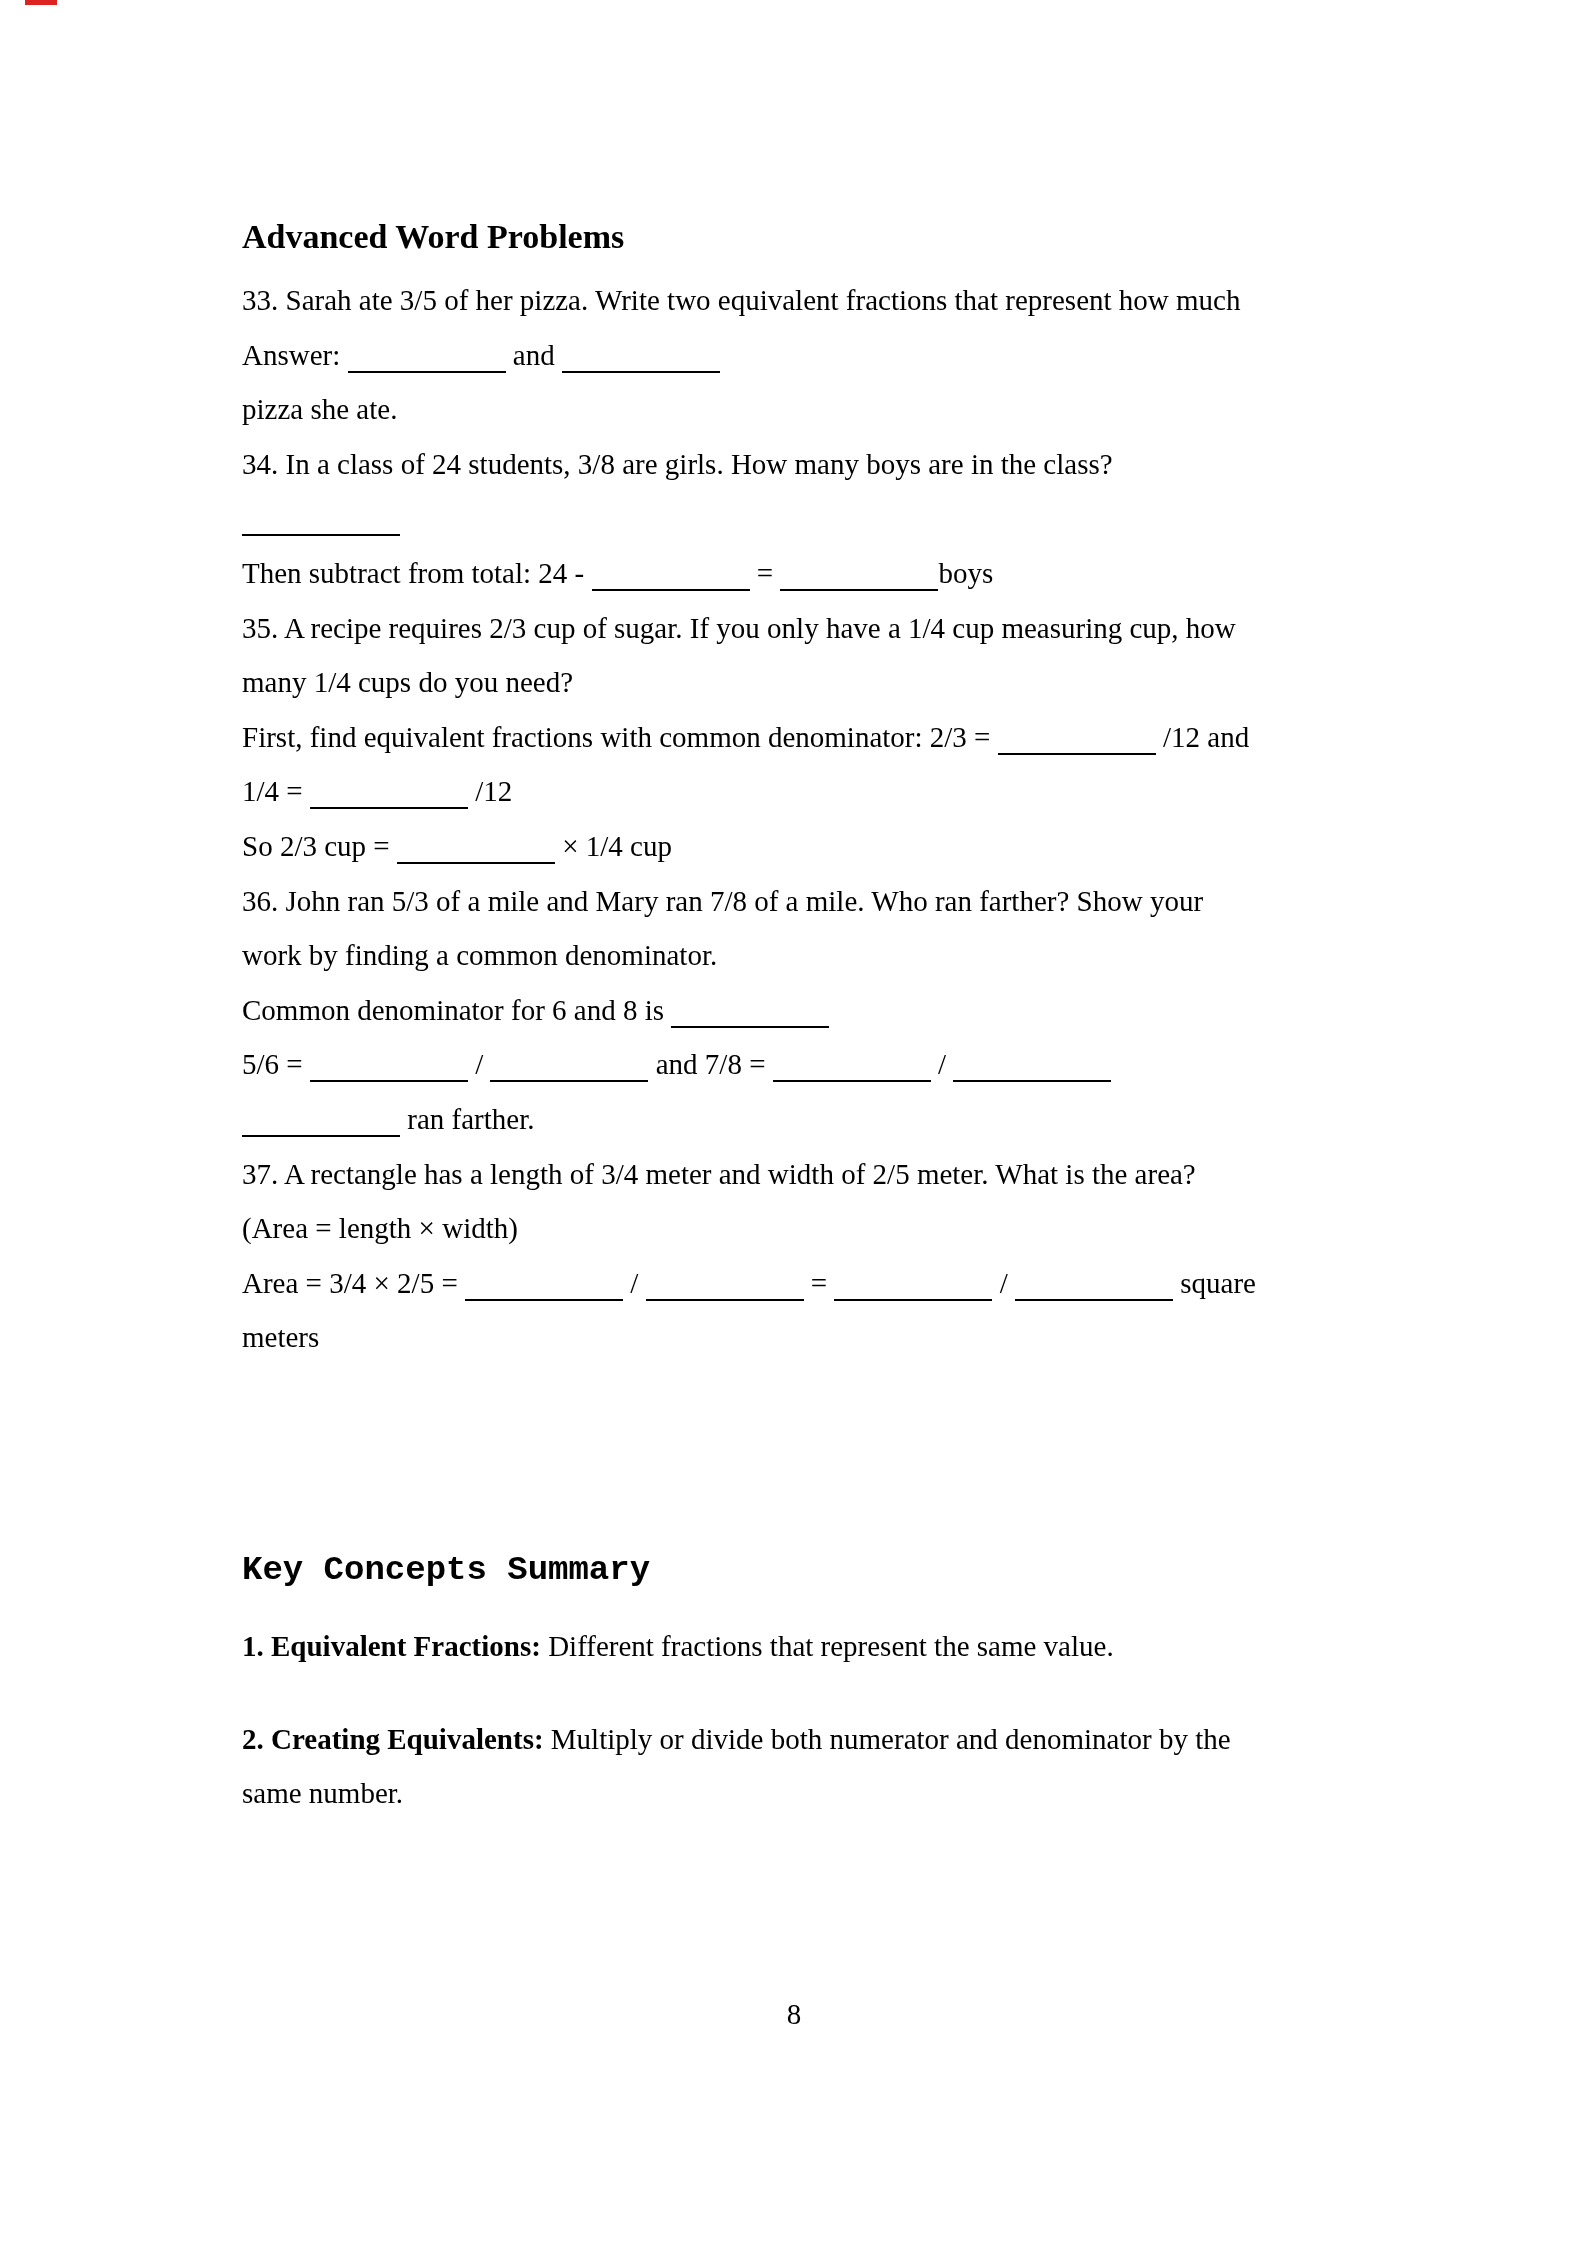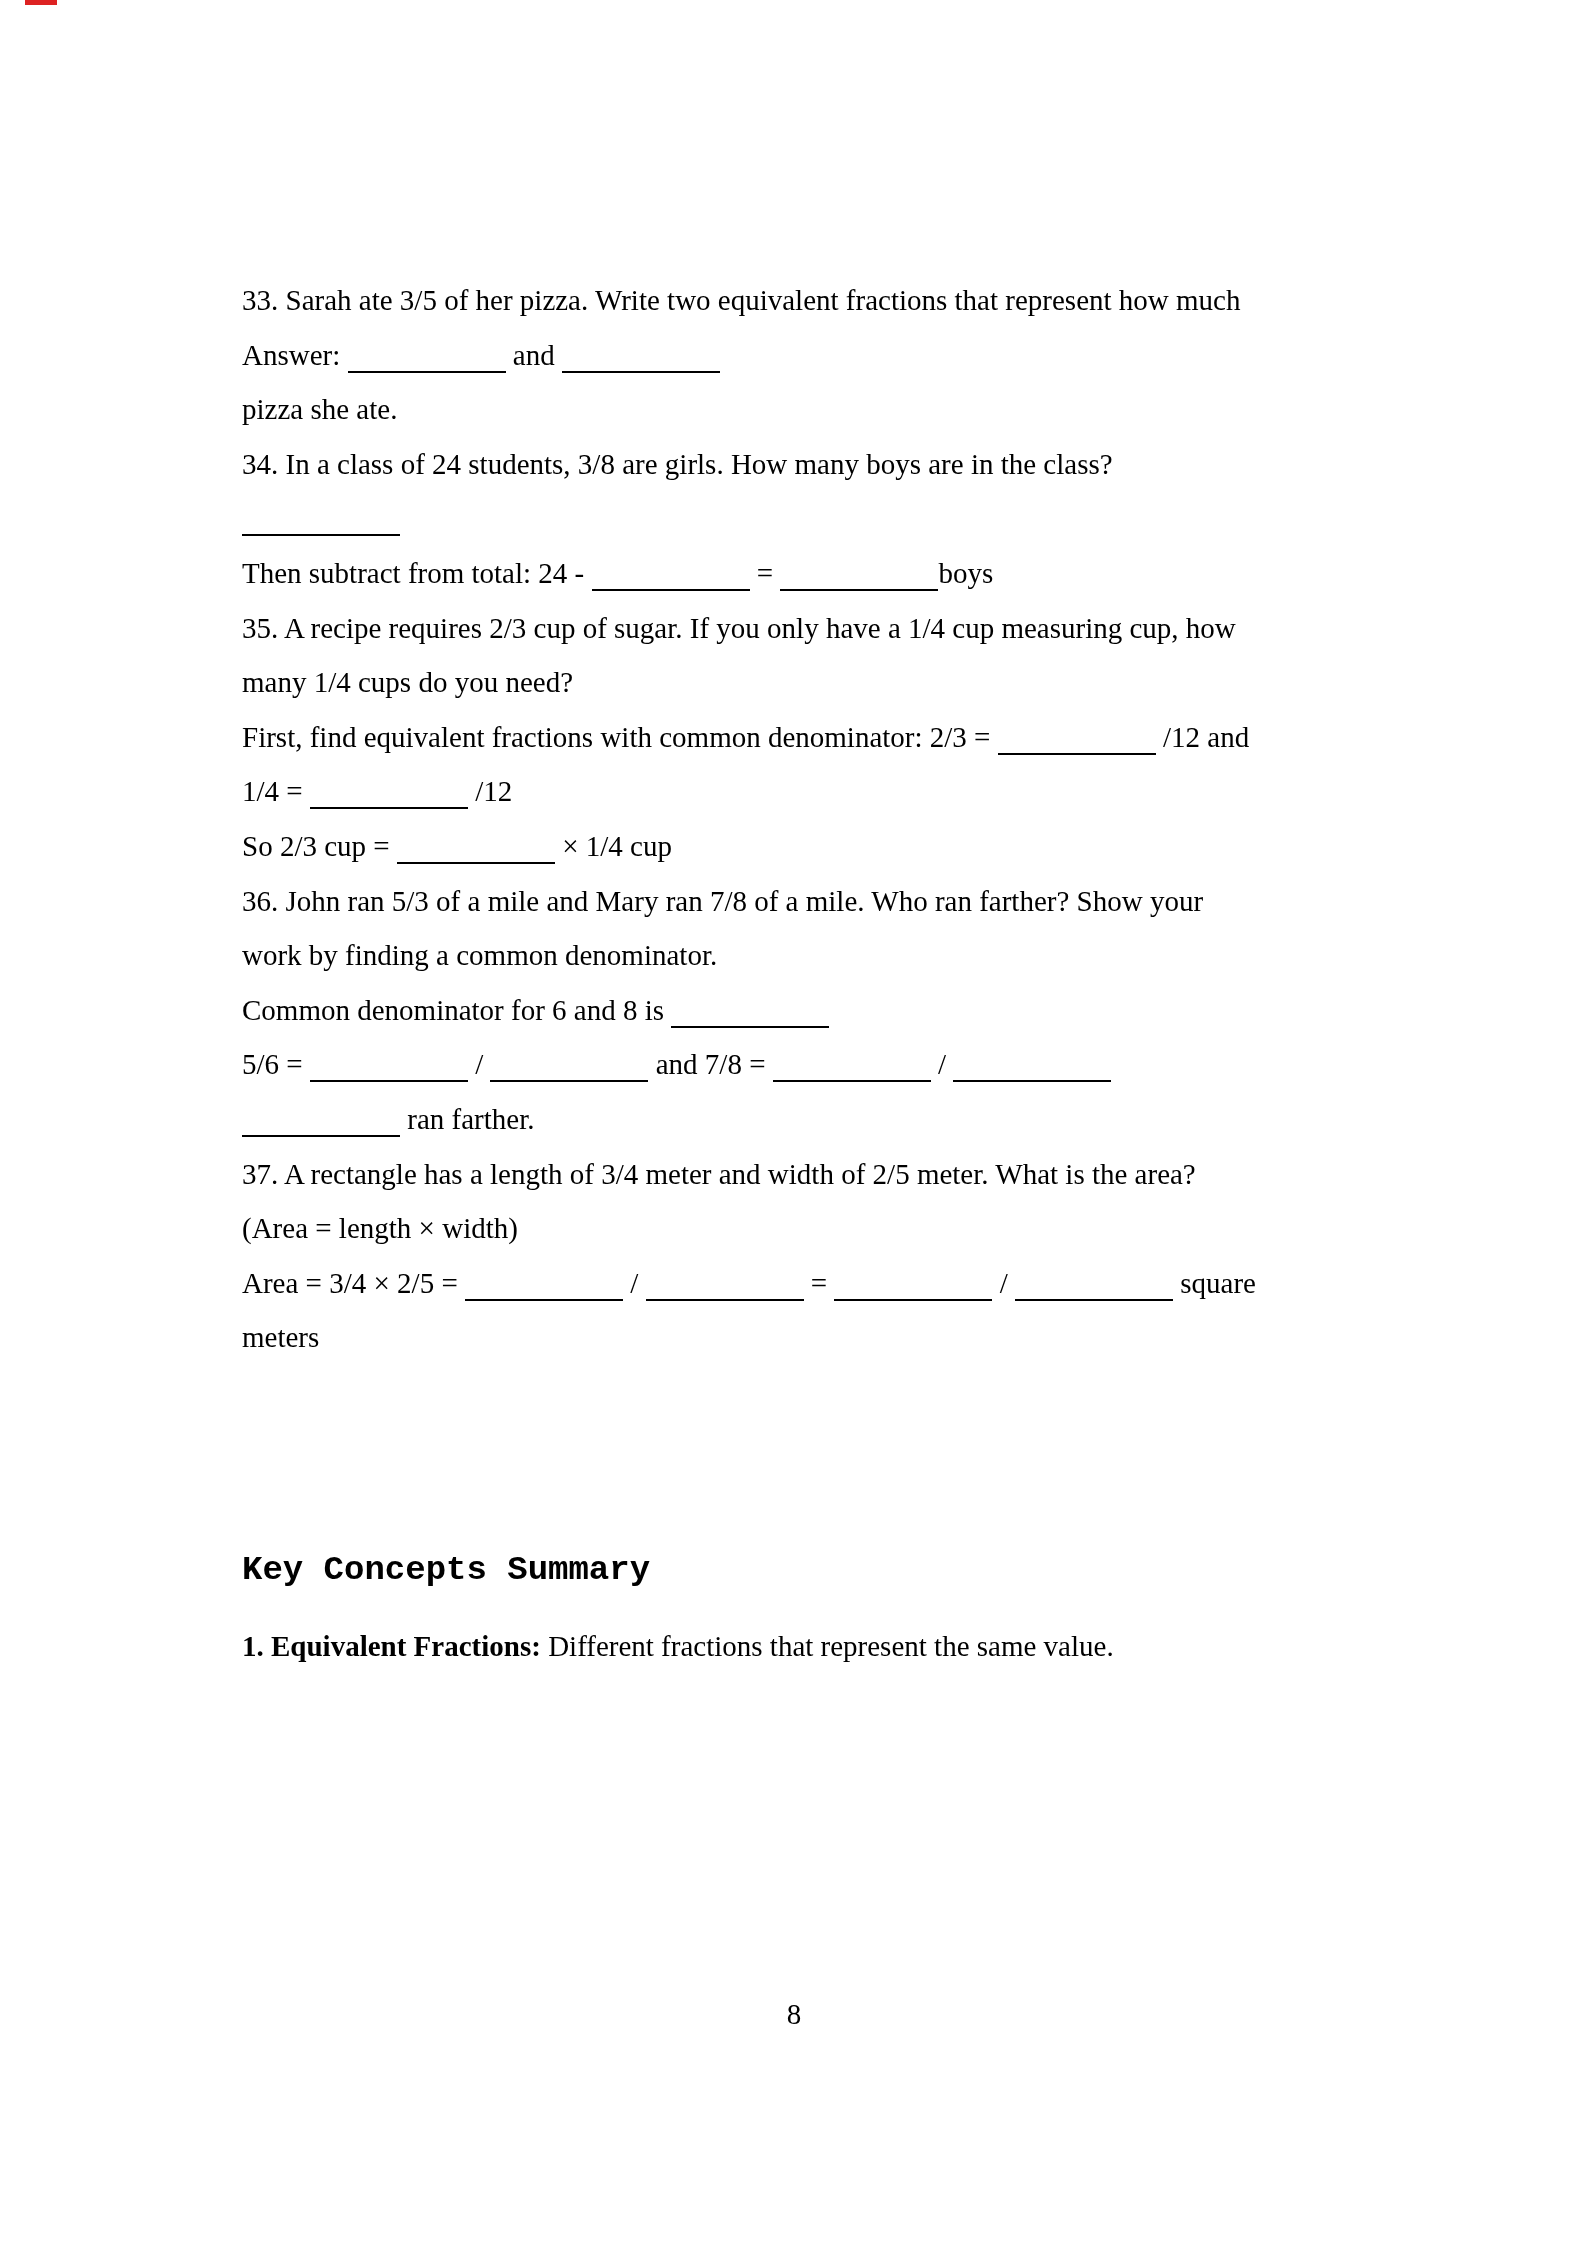--- a/index.html
+++ b/index.html
@@ -68,20 +68,21 @@
     line-height: 29px;
   }
 </style>
 </head>
 <body>
 
 <div class="page">
 
   <div class="abs artifact" id="artifact" style="background: rgb(221, 34, 34);"></div>
 
+  <h1 class="abs sec-title" id="s1-title">Advanced Word Problems</h1>
 
   <div class="abs body-text" id="s1-lines">
       <div class="line"><span>33. Sarah ate 3/5 of her pizza. Write two equivalent fractions that represent how much</span></div>
       <div class="line"><span>Answer: </span><span class="blank" style="width: 158px;"></span><span> and </span><span class="blank" style="width: 158px;"></span></div>
       <div class="line"><span>pizza she ate.</span></div>
       <div class="line"><span>34. In a class of 24 students, 3/8 are girls. How many boys are in the class?</span></div>
       <div class="line"><span class="blank" style="width: 158px;"></span></div>
       <div class="line"><span>Then subtract from total: 24 - </span><span class="blank" style="width: 158px;"></span><span> = </span><span class="blank" style="width: 158px;"></span><span>boys</span></div>
       <div class="line"><span>35. A recipe requires 2/3 cup of sugar. If you only have a 1/4 cup measuring cup, how</span></div>
       <div class="line"><span>many 1/4 cups do you need?</span></div>
@@ -98,17 +99,21 @@
       <div class="line"><span>Area = 3/4 × 2/5 = </span><span class="blank" style="width: 158px;"></span><span> / </span><span class="blank" style="width: 158px;"></span><span> = </span><span class="blank" style="width: 158px;"></span><span> / </span><span class="blank" style="width: 158px;"></span><span> square</span></div>
       <div class="line"><span>meters</span></div>
     </div>
 
   <h1 class="abs sec-title" id="s2-title">Key Concepts Summary</h1>
 
   <div class="abs body-text" id="s2-paras">
       <div class="para">
         <div class="line"><span class="bold">1. Equivalent Fractions:</span><span> Different fractions that represent the same value.</span></div>
       </div>
+      <div class="para">
+        <div class="line"><span class="bold">2. Creating Equivalents:</span><span> Multiply or divide both numerator and denominator by the</span></div>
+        <div class="line"><span>same number.</span></div>
+      </div>
     </div>
 
   <div class="abs page-number">8</div>
 
 </div>
 
 </body></html>

